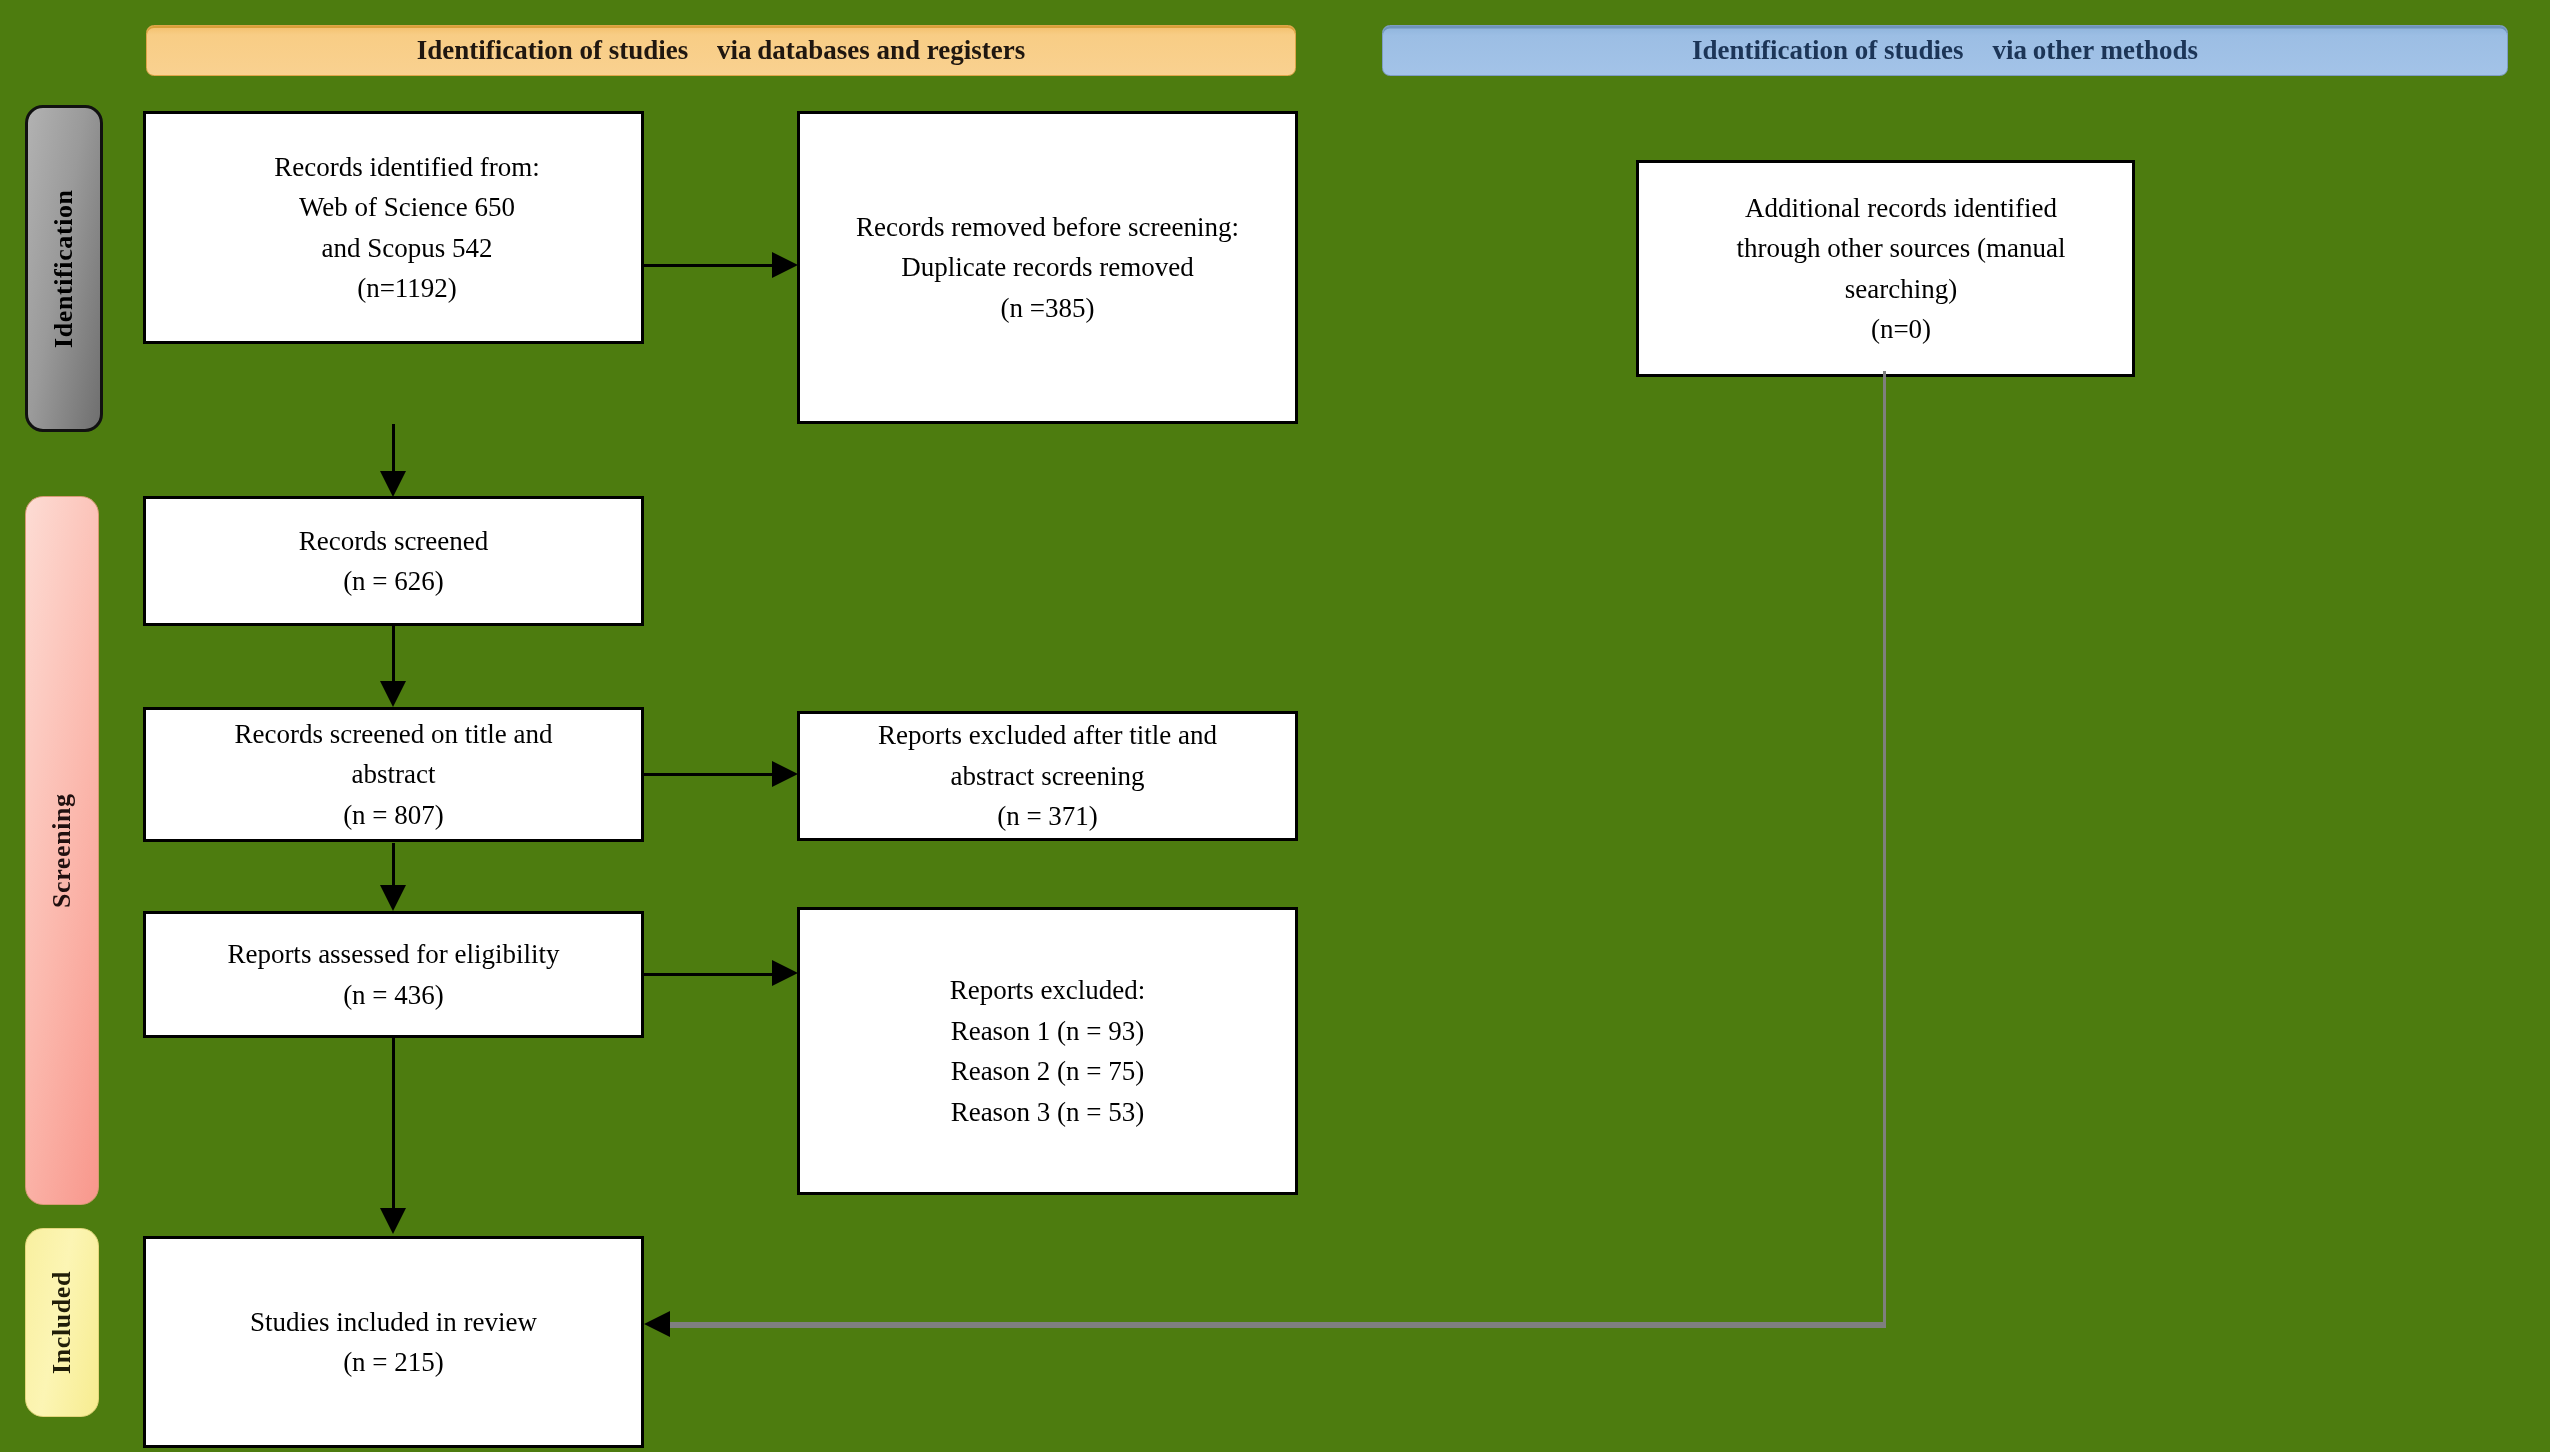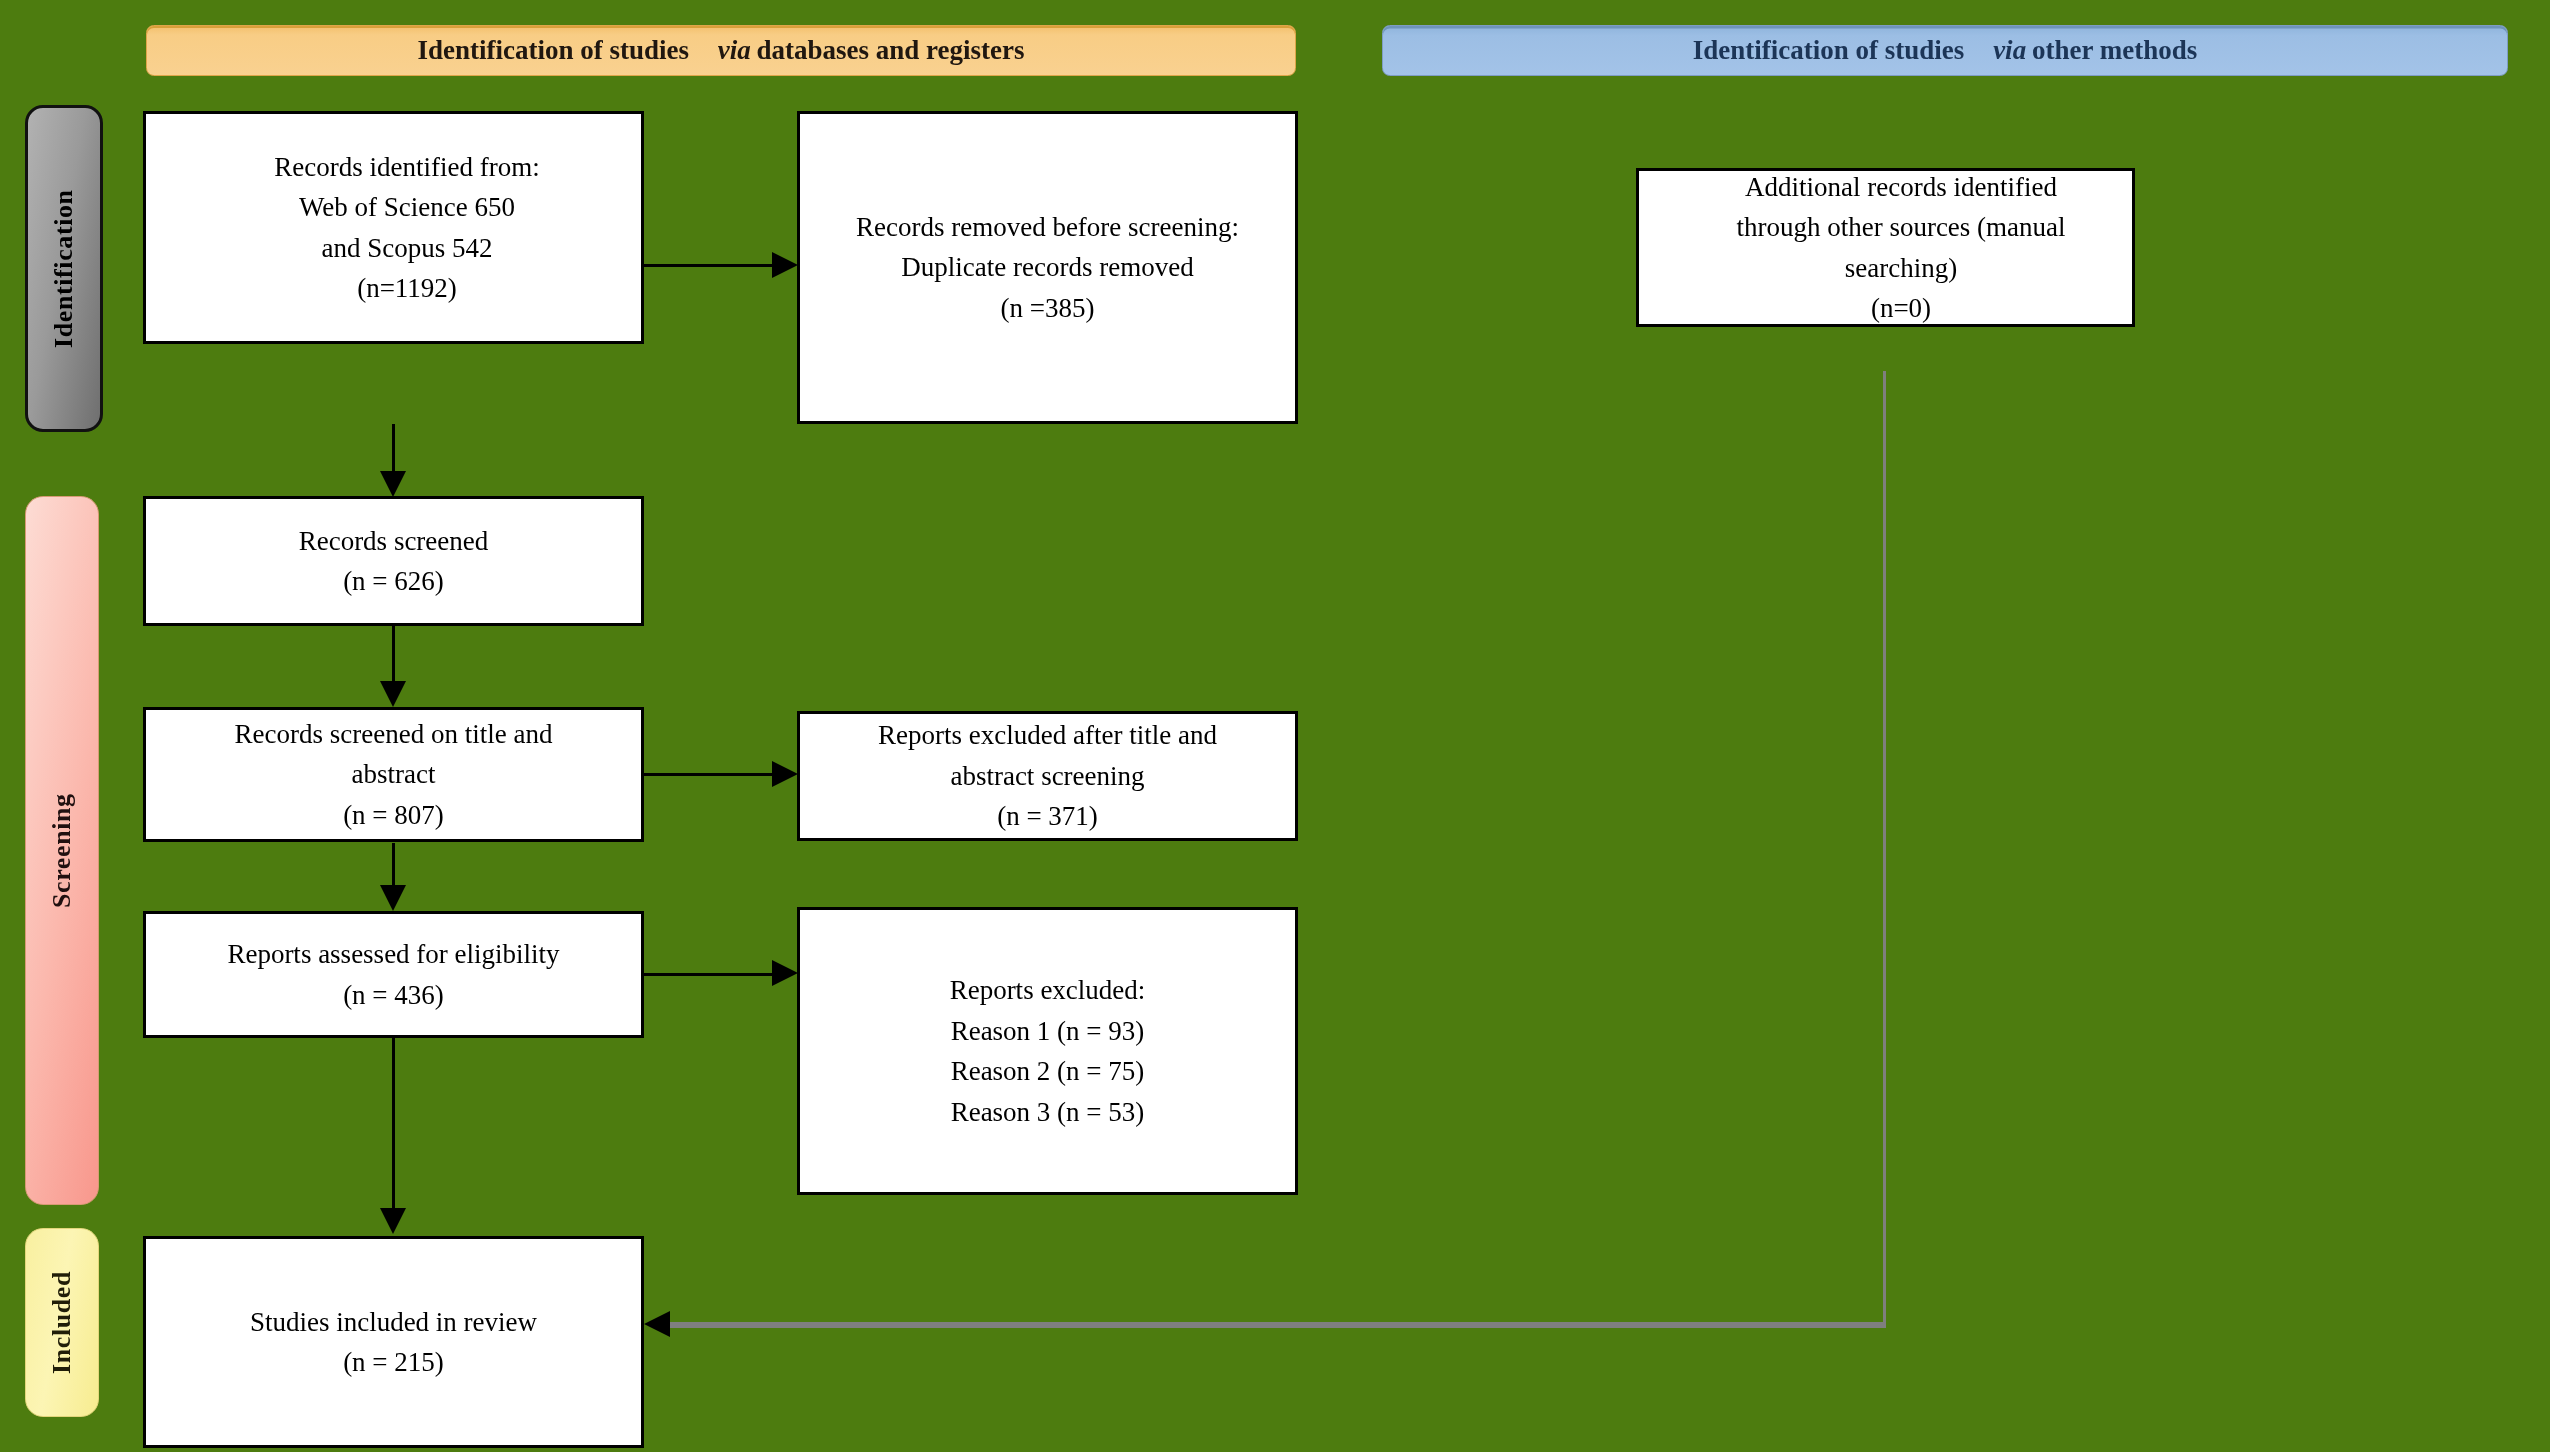--- a/index.html
+++ b/index.html
@@ -13,21 +13,21 @@
     font-weight:bold;font-size:27px;border-radius:7.8px;text-align:center;
   }
   .hdr-orange{
     background:linear-gradient(180deg,#f3c06c 0%,#f8cd85 18%,#f9d190 100%);
     border:1.9px solid #dfa64a;box-shadow:inset 0 1.9px 0 #d99f39;color:#201710;
   }
   .hdr-blue{
     background:linear-gradient(180deg,#8fb4dc 0%,#9cbee4 20%,#a3c3e8 100%);
     border:1.9px solid #7e9dc4;box-shadow:inset 0 2.6px 0 #6f94ba;color:#1c3557;
   }
-  .hdr .via{font-style:italic;padding:0 5.8px;margin-left:23px;}
+  .hdr .via{padding:0 5.8px;margin-left:23px;}
   
   .stage{
     position:absolute;display:flex;align-items:center;justify-content:center;
     border-radius:18px;font-weight:bold;font-size:26px;
     writing-mode:vertical-rl;transform:rotate(180deg);letter-spacing:0.6px;
   }
   .stage-gray{
     background:linear-gradient(100deg,#6f6f6f 0%,#9a9a9a 55%,#b2b2b2 100%);
     border:3.2px solid #111111;color:#000;
   }
@@ -89,21 +89,21 @@
 
   <div class="fbox" style="left:143px;top:111px;width:501px;height:233px;padding-left:40px;">Records identified from:
 Web of Science 650
 and Scopus 542
 (n=1192)</div>
 
   <div class="fbox" style="left:797px;top:111px;width:501px;height:313px;">Records removed before screening:
 Duplicate records removed
 (n =385)</div>
 
-  <div class="fbox" style="left:1636px;top:168px;width:499px;height:159px;padding-left:44px;">Additional records identified
+  <div class="fbox" style="left:1636px;top:160px;width:499px;height:217px;padding-left:44px;">Additional records identified
 through other sources (manual
 searching)
 (n=0)</div>
 
   <div class="fbox" style="left:143px;top:496px;width:501px;height:130px;">Records screened
 (n = 626)</div>
 
   <div class="fbox" style="left:143px;top:707px;width:501px;height:135px;">Records screened on title and
 abstract
 (n = 807)</div>

